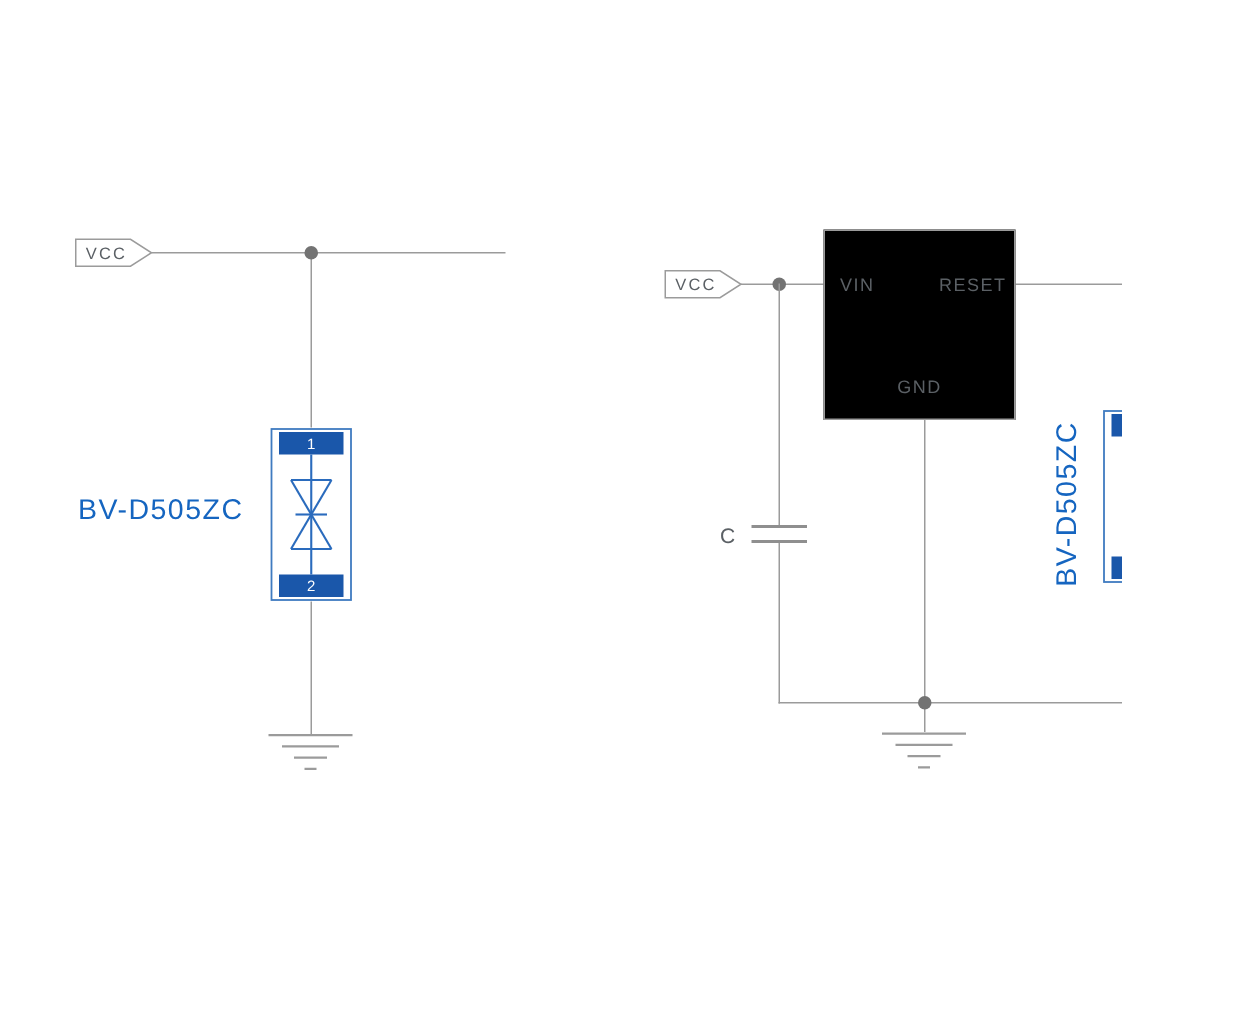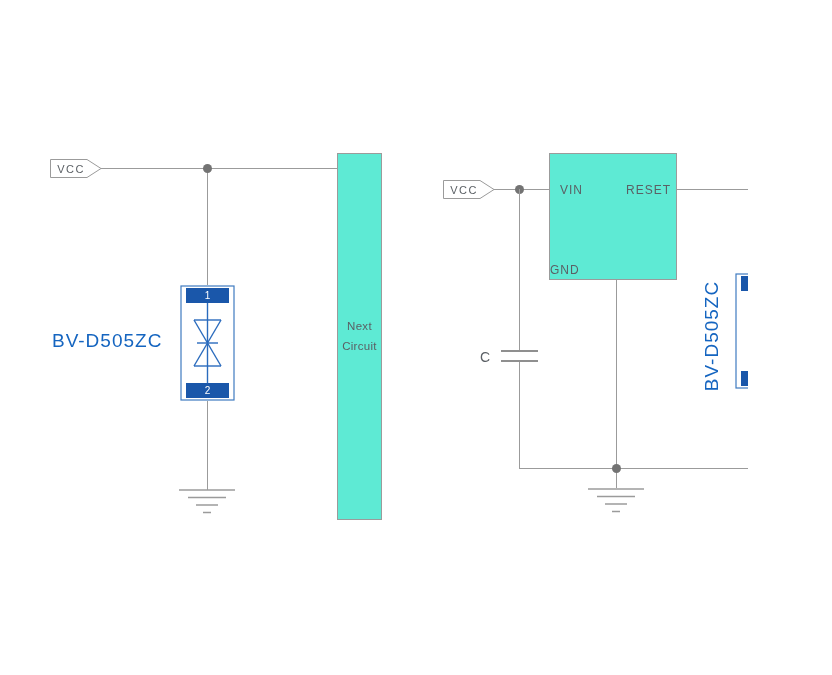--- a/index.html
+++ b/index.html
@@ -5,21 +5,21 @@
   * { margin:0; padding:0; box-sizing:border-box; }
   html,body { background:#ffffff; font-family:"Liberation Sans", sans-serif; }
   .canvas { position:relative; width:748px; height:675px; background:#ffffff; overflow:hidden; }
 
   .wire-h, .wire-v { position:absolute; background:#9b9b9b; }
   .wire-h { height:1px; }
   .wire-v { width:1px; }
 
   .dot { position:absolute; width:9px; height:9px; border-radius:50%; background:#737373; }
 
-  .box { position:absolute; border:1px solid #9b9b9b; background:#5eead4; }
+  .box { position:absolute; border:1px solid #9b9b9b; background:#000000; }
 
   .ic-label { position:absolute; font-size:12px; color:#5b6065; letter-spacing:1px; }
 
   .next-box { display:flex; align-items:center; justify-content:center; text-align:center;
               font-size:11.5px; color:#5b6065; line-height:1.7; letter-spacing:0.3px; }
 
   .c-label { position:absolute; font-size:14px; color:#5b6065; }
 
   .part-label { position:absolute; color:#1565c0; font-size:19px; letter-spacing:1px; white-space:nowrap; }
   .part-label.rotated { width:132px; height:22px; text-align:center; transform:rotate(-90deg); }
@@ -68,23 +68,20 @@
 
   <div class="part-label" style="left:52px; top:330px;">BV-D505ZC</div>
 
   <svg class="abs" style="left:177px; top:489px;" width="60" height="25" viewBox="0 0 60 25">
     <line class="gnd-line" x1="2" y1="1" x2="58" y2="1"></line>
     <line class="gnd-line" x1="11" y1="8.5" x2="49" y2="8.5"></line>
     <line class="gnd-line" x1="19" y1="16" x2="41" y2="16"></line>
     <line class="gnd-line" x1="26" y1="23.5" x2="34" y2="23.5"></line>
   </svg>
 
-  <div class="box next-box" style="left:337px; top:153px; width:45px; height:367px;">
-    <span>Next Circuit</span>
-  </div>
 
   <svg class="abs" style="left:443px; top:180px;" width="52" height="19" viewBox="0 0 52 19">
     <polygon class="tag-shape" points="0.5,0.5 37,0.5 51,9.5 37,18.5 0.5,18.5"></polygon>
     <text class="tag-text" x="21" y="13.5" text-anchor="middle">VCC</text>
   </svg>
 
   <div class="wire-h" style="left:494px; top:189px; width:55px;"></div>
   <div class="dot" style="left:515px; top:185px;"></div>
   <div class="wire-v" style="left:519px; top:189px; height:162px;"></div>
   <div class="wire-v" style="left:519px; top:362px; height:107px;"></div>
@@ -92,21 +89,21 @@
   <div class="wire-v" style="left:762px; top:189px; height:84px;"></div>
   <div class="wire-v" style="left:762px; top:389px; height:80px;"></div>
   <div class="wire-h" style="left:519px; top:468px; width:244px;"></div>
   <div class="wire-v" style="left:616px; top:280px; height:188px;"></div>
   <div class="wire-v" style="left:616px; top:468px; height:20px;"></div>
   <div class="dot" style="left:612px; top:464px;"></div>
 
   <div class="box" style="left:549px; top:153px; width:128px; height:127px;">
     <div class="ic-label" style="left:10px; top:29px;">VIN</div>
     <div class="ic-label" style="right:5px; top:29px;">RESET</div>
-    <div class="ic-label" style="left:0; right:0; bottom:2px; text-align:left;">GND</div>
+    <div class="ic-label" style="left:0; right:0; bottom:14px; text-align:center;">GND</div>
   </div>
 
   <div class="cap-plate" style="left:501px; top:350px;"></div>
   <div class="cap-plate" style="left:501px; top:360px;"></div>
   <div class="c-label" style="left:480px; top:349px;">C</div>
 
   <svg class="abs" style="left:735px; top:273px;" width="55" height="116" viewBox="0 0 55 116">
     <rect class="tvs-outline" x="1" y="1" width="53" height="114"></rect>
     <rect class="tvs-pad" x="6" y="3" width="43" height="15"></rect>
     <rect class="tvs-pad" x="6" y="98" width="43" height="15"></rect>

